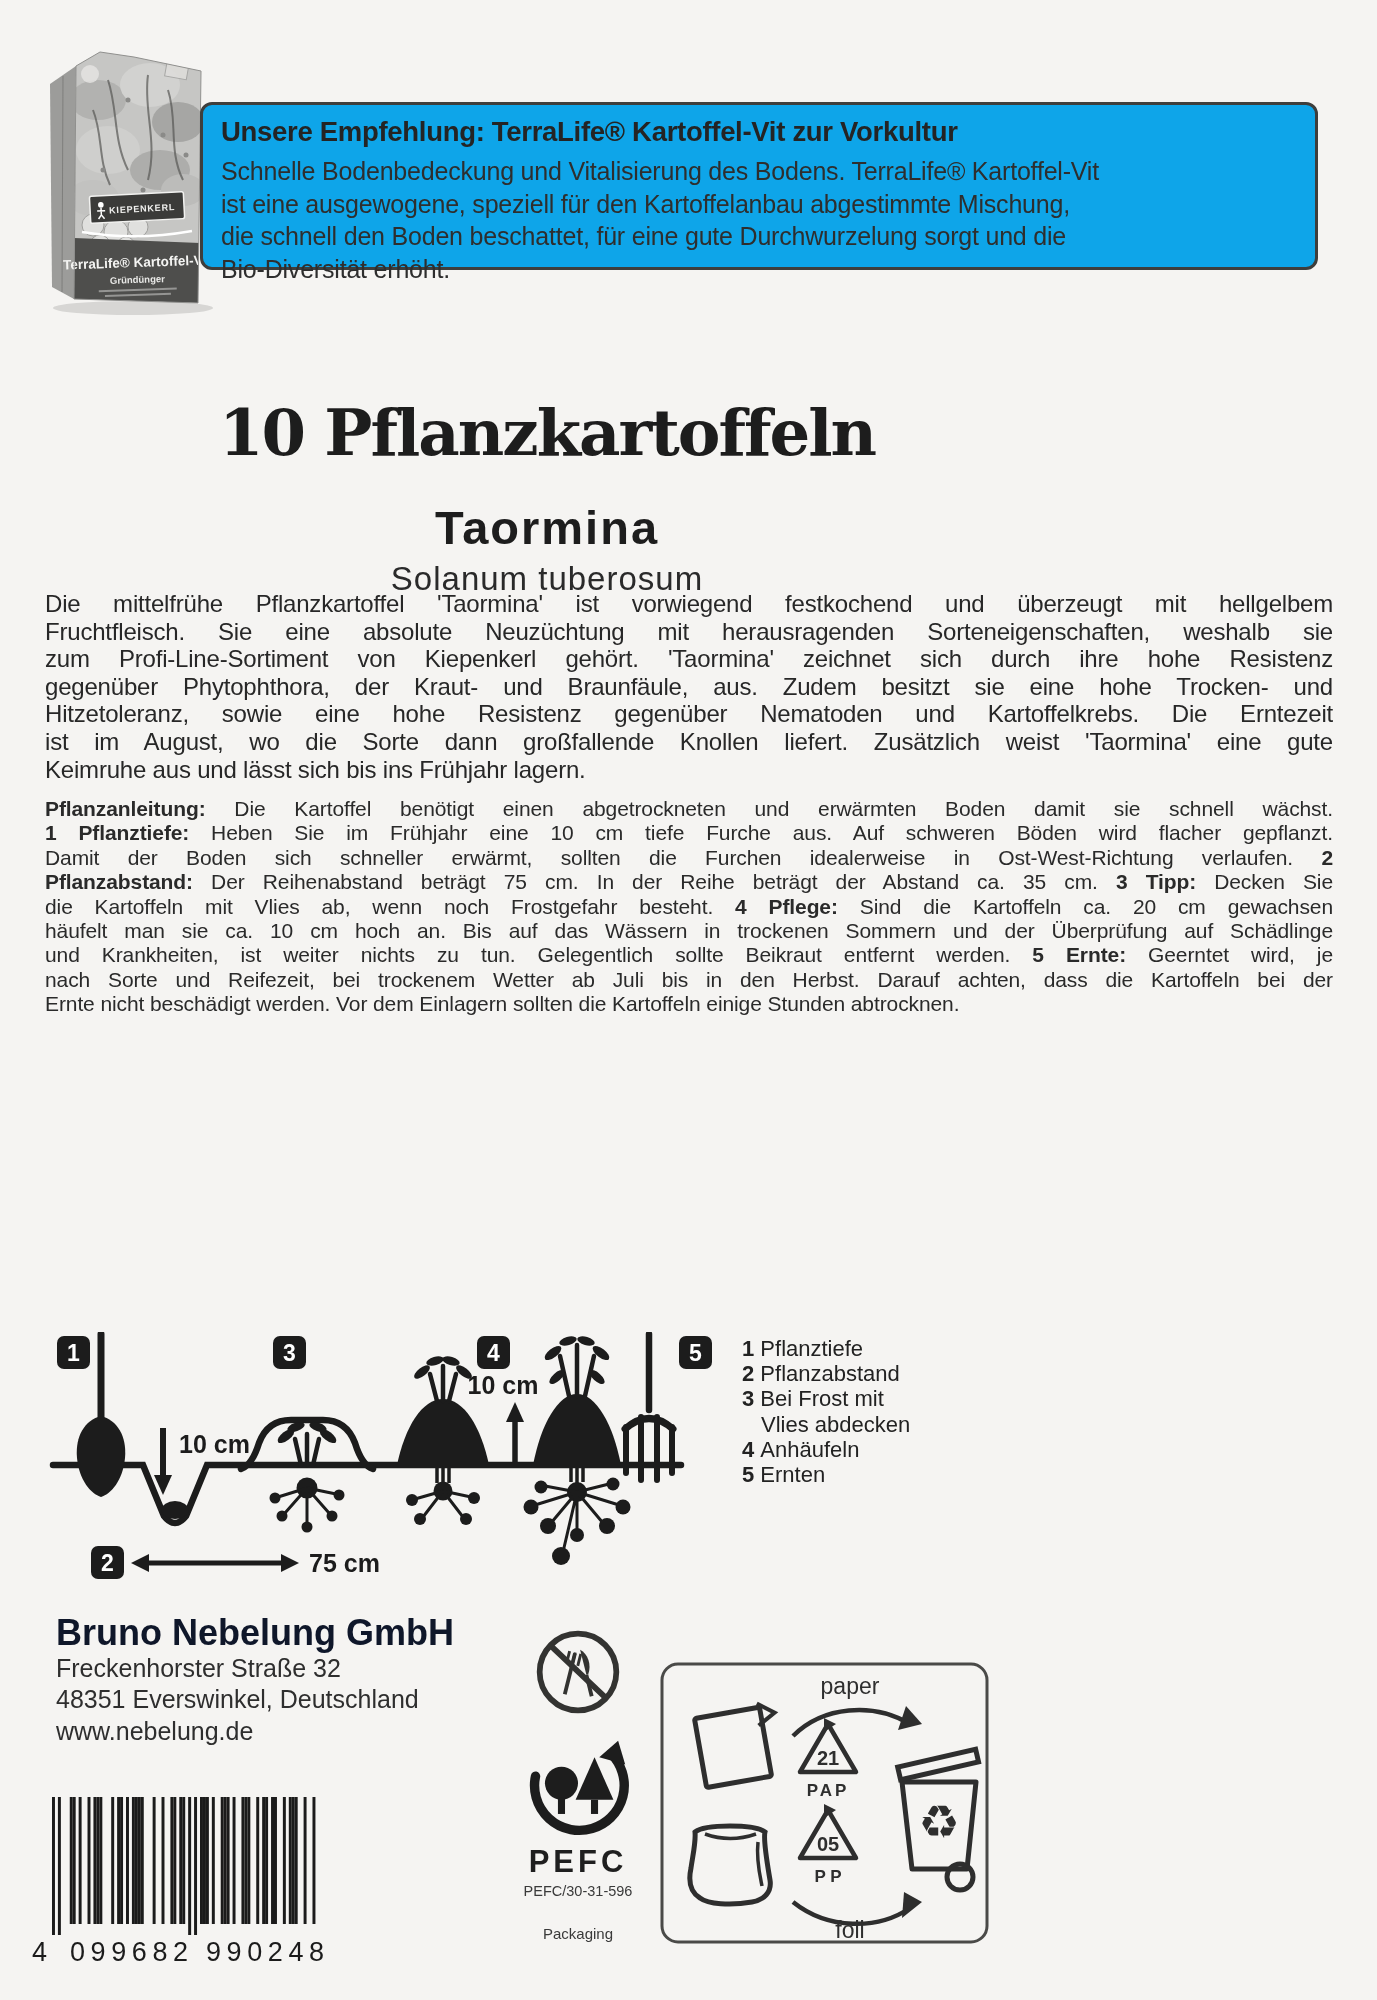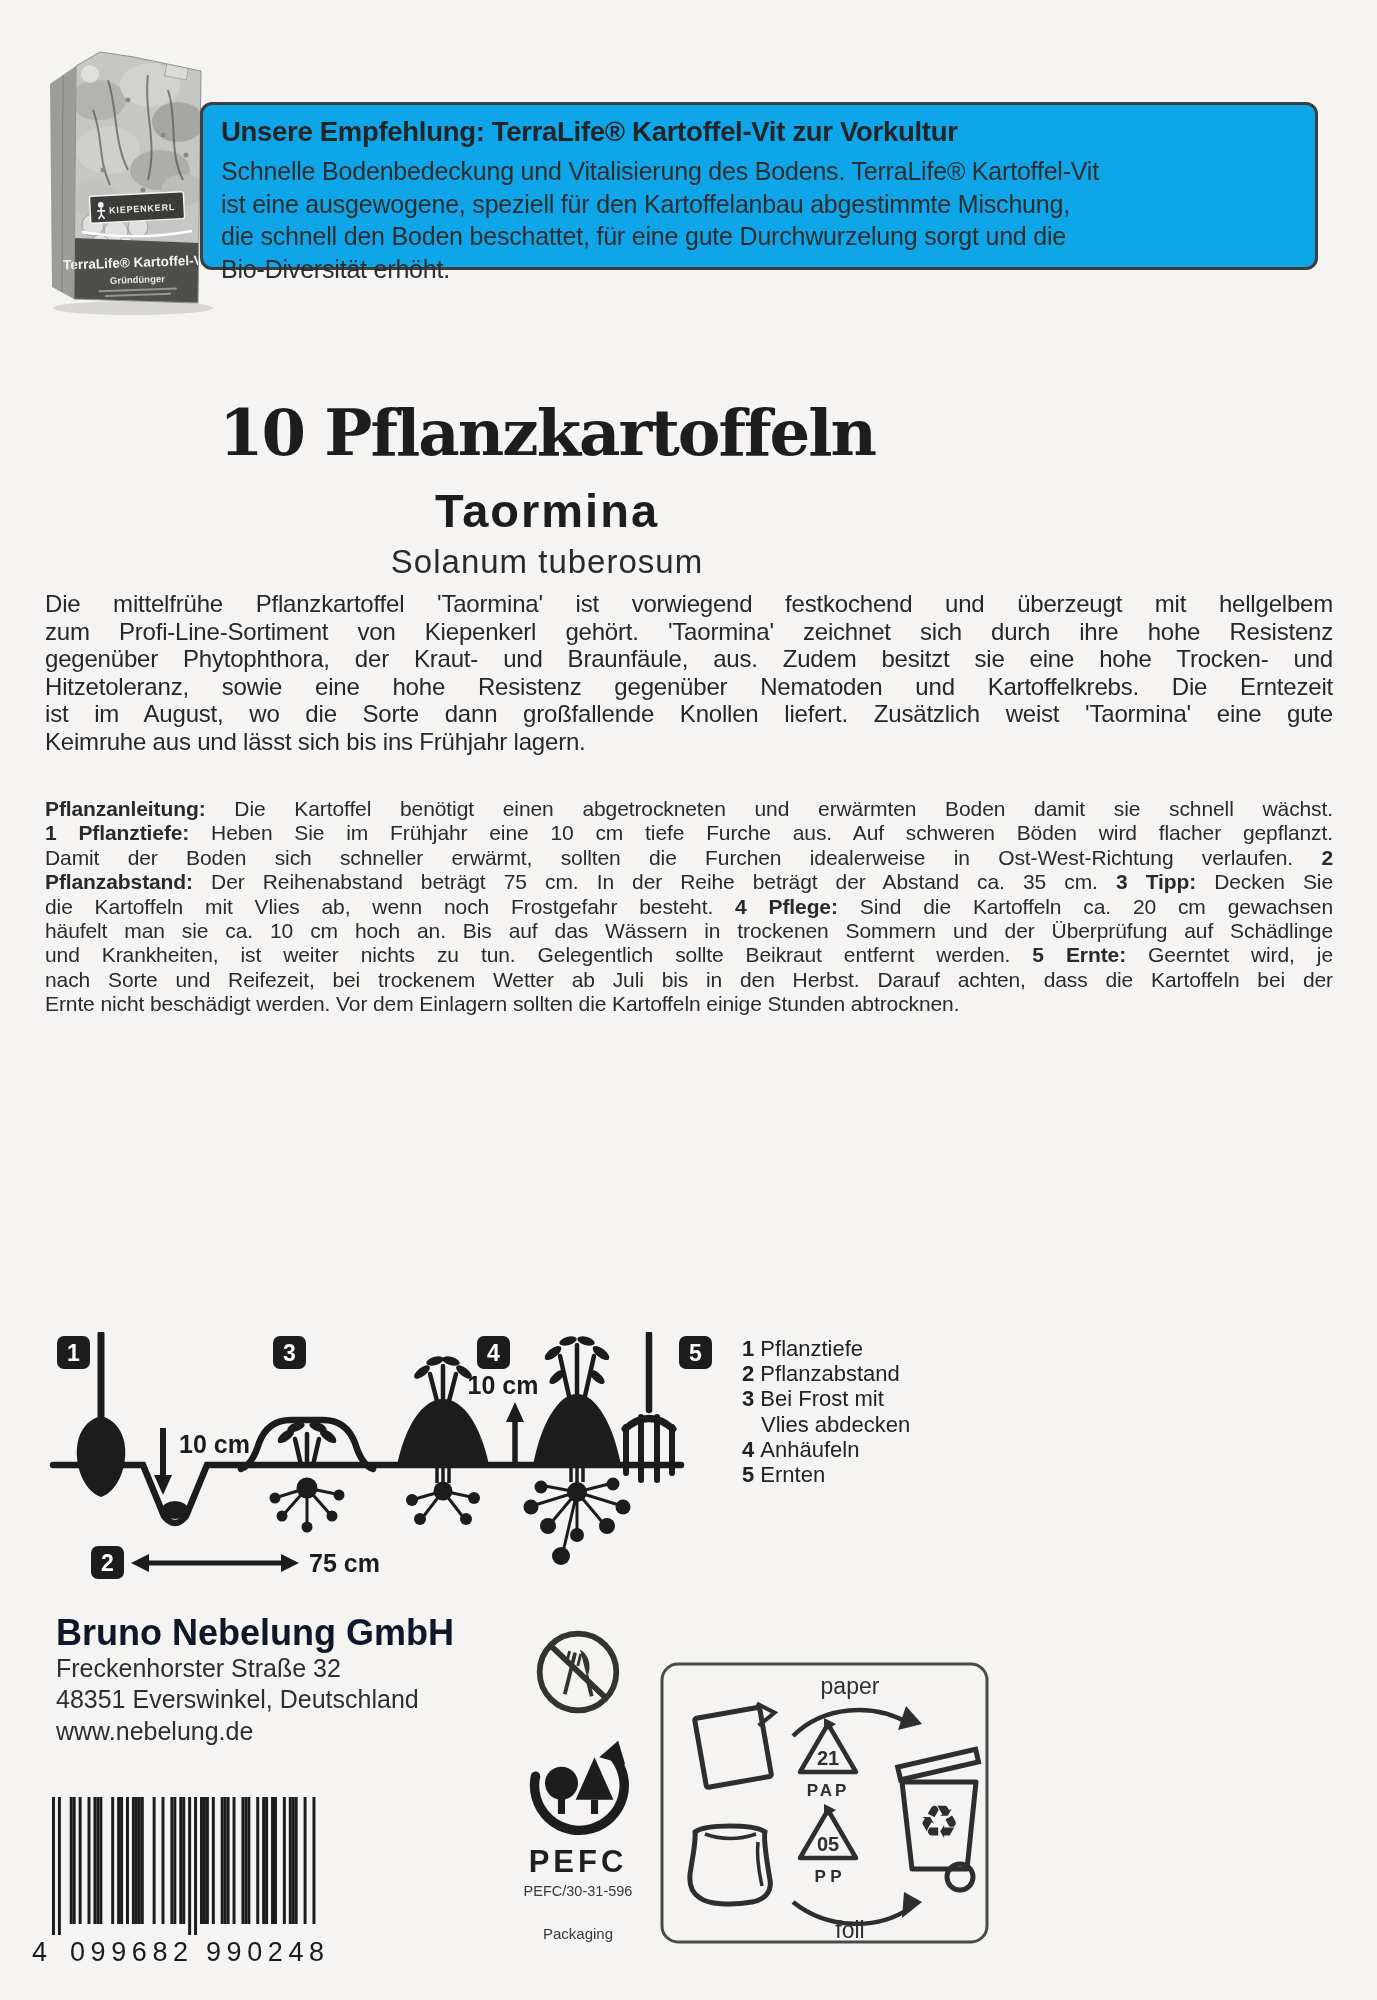--- a/index.html
+++ b/index.html
@@ -7,21 +7,21 @@
         font-family:"Liberation Sans",sans-serif;color:#262626;overflow:hidden;margin:0 auto;}
   .abs{position:absolute;}
   
   .rec-box{left:200px;top:102px;width:1118px;height:168px;border:3px solid #3e3e3c;border-radius:12px;box-sizing:border-box;
            padding:11px 16px 0 18px;background:#0ea5e9;}
   .rec-heading{font-weight:bold;font-size:27.5px;letter-spacing:-0.3px;color:#242424;margin-bottom:7px;}
   .rec-line{font-size:25px;line-height:32.5px;color:#2e2e2e;letter-spacing:-0.2px;}
   
   .title-wrap{left:45px;top:390px;width:1004px;text-align:center;}
   .title-main{font-family:"DejaVu Serif",serif;font-weight:bold;font-size:64px;letter-spacing:-2px;color:#1d1d1d;line-height:86px;}
-  .title-variety{font-weight:bold;font-size:47px;letter-spacing:2px;color:#1d1d1d;line-height:58px;margin-top:6px;}
+  .title-variety{font-weight:bold;font-size:47px;letter-spacing:2px;color:#1d1d1d;line-height:58px;margin-top:23px;}
   .title-botanical{font-size:33px;letter-spacing:1px;color:#2a2a2a;line-height:40px;margin-top:2px;}
   
   .desc-block{left:45px;top:590px;width:1288px;}
   .desc-line{font-size:24px;height:27.6px;line-height:27.6px;letter-spacing:-0.2px;color:#272727;}
   .instr-block{left:45px;top:797px;width:1288px;}
   .instr-line{font-size:21px;height:24.4px;line-height:24.4px;letter-spacing:-0.1px;color:#2a2a2a;}
   .jline{text-align:justify;text-align-last:justify;}
   .jline.last{text-align-last:left;}
   .bold{font-weight:bold;}
   
@@ -116,20 +116,21 @@
   </div>
 
   <div class="abs title-wrap">
     <div class="title-main">10 Pflanzkartoffeln</div>
     <div class="title-variety">Taormina</div>
     <div class="title-botanical">Solanum tuberosum</div>
   </div>
 
   <div class="abs desc-block">
       <div class="jline desc-line">Die mittelfrühe Pflanzkartoffel 'Taormina' ist vorwiegend festkochend und überzeugt mit hellgelbem</div>
+      <div class="jline desc-line">Fruchtfleisch. Sie eine absolute Neuzüchtung mit herausragenden Sorteneigenschaften, weshalb sie</div>
       <div class="jline desc-line">zum Profi-Line-Sortiment von Kiepenkerl gehört. 'Taormina' zeichnet sich durch ihre hohe Resistenz</div>
       <div class="jline desc-line">gegenüber Phytophthora, der Kraut- und Braunfäule, aus. Zudem besitzt sie eine hohe Trocken- und</div>
       <div class="jline desc-line">Hitzetoleranz, sowie eine hohe Resistenz gegenüber Nematoden und Kartoffelkrebs. Die Erntezeit</div>
       <div class="jline desc-line">ist im August, wo die Sorte dann großfallende Knollen liefert. Zusätzlich weist 'Taormina' eine gute</div>
       <div class="jline desc-line last">Keimruhe aus und lässt sich bis ins Frühjahr lagern.</div>
     </div>
 
   <div class="abs instr-block">
       <div class="jline instr-line"><span class="bold">Pflanzanleitung:</span><span> Die Kartoffel benötigt einen abgetrockneten und erwärmten Boden damit sie schnell wächst.</span></div>
       <div class="jline instr-line"><span class="bold">1 Pflanztiefe:</span><span> Heben Sie im Frühjahr eine 10 cm tiefe Furche aus. Auf schweren Böden wird flacher gepflanzt.</span></div>

